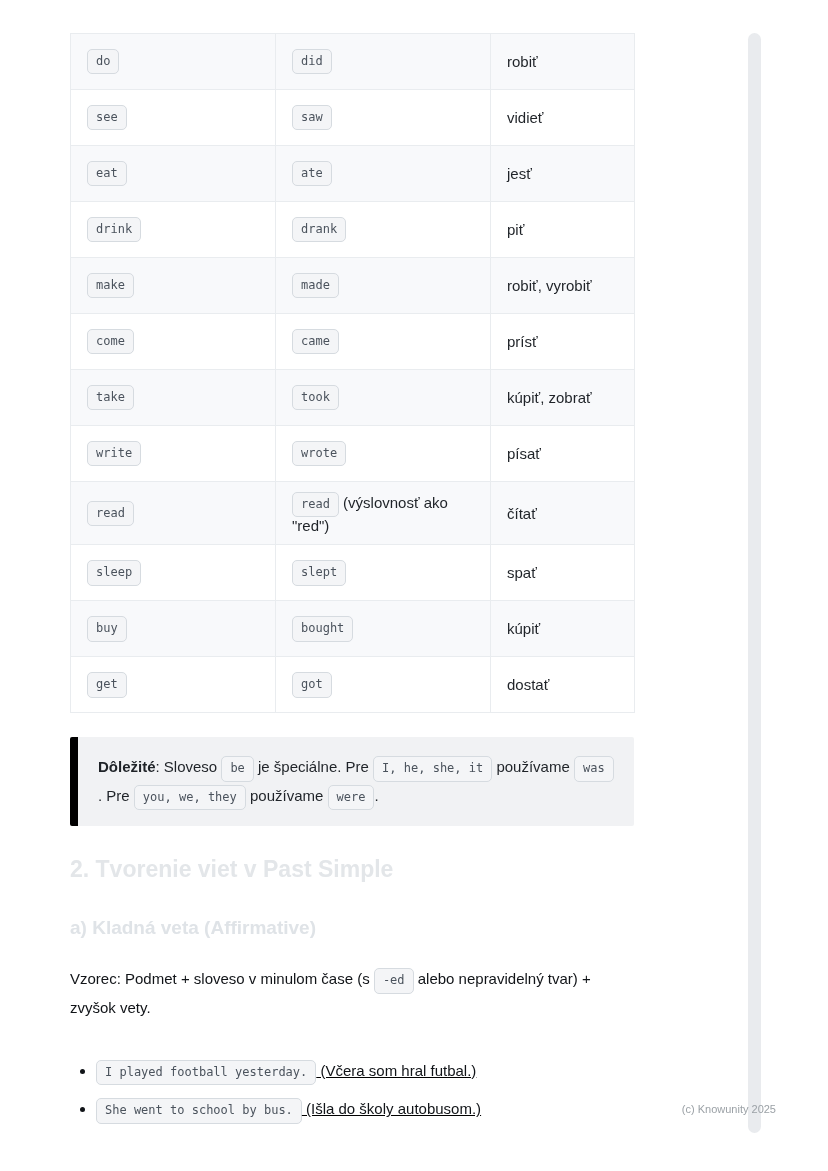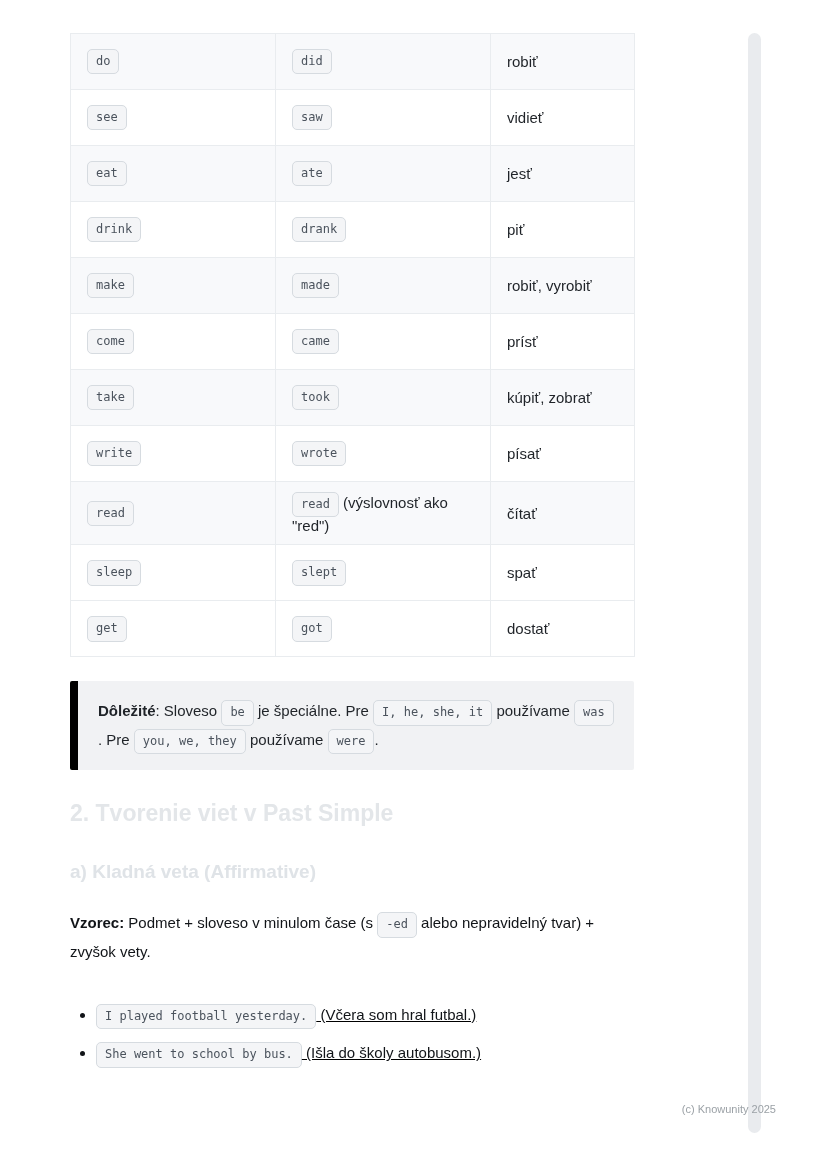--- a/index.html
+++ b/index.html
@@ -57,21 +57,21 @@
   }
   .callout-text { font-size: 15px; line-height: 1.9; color: #1f2328; }
   .callout-text strong { font-weight: 700; }
 
   
   .ghost-h2 { margin-top: 30px; font-size: 23px; font-weight: 700; color: #e3e6e9; }
   .ghost-h3 { margin-top: 34px; font-size: 19px; font-weight: 700; color: #dfe3e7; }
 
   
   .formula { margin-top: 26px; font-size: 15px; line-height: 1.8; color: #111418; }
-  .formula strong { font-weight: 700; text-align: center; }
+  .formula strong { font-weight: 400; text-align: center; }
 
   
   .examples { margin-top: 38px; padding-left: 26px; list-style: disc; text-decoration: underline; }
   .example-item { font-size: 15px; line-height: 1.6; margin-bottom: 12px; color: #111418; }
 
   
   .scrollbar {
     position: absolute;
     right: 67px;
     top: 33px;
@@ -145,20 +145,25 @@
           <tr class="verb-row shaded">
     <td class="cell"><code class="chip">read</code></td>
     <td class="cell"><code class="chip">read</code><span class="note"> (výslovnosť ako "red")</span></td>
     <td class="cell meaning">čítať</td>
   </tr>
           <tr class="verb-row">
     <td class="cell"><code class="chip">sleep</code></td>
     <td class="cell"><code class="chip">slept</code><span class="note"></span></td>
     <td class="cell meaning">spať</td>
   </tr>
+          <tr class="verb-row shaded">
+    <td class="cell"><code class="chip">buy</code></td>
+    <td class="cell"><code class="chip">bought</code><span class="note"></span></td>
+    <td class="cell meaning">kúpiť</td>
+  </tr>
           <tr class="verb-row">
     <td class="cell"><code class="chip">get</code></td>
     <td class="cell"><code class="chip">got</code><span class="note"></span></td>
     <td class="cell meaning">dostať</td>
   </tr>
         </tbody>
     </table>
 
     <aside class="callout">
       <p class="callout-text"><strong>Dôležité</strong><span>: Sloveso </span><code class="chip">be</code><span> je špeciálne. Pre </span><code class="chip">I, he, she, it</code><span> používame </span><code class="chip">was</code><span>. Pre </span><code class="chip">you, we, they</code><span> používame </span><code class="chip">were</code><span>.</span></p>

